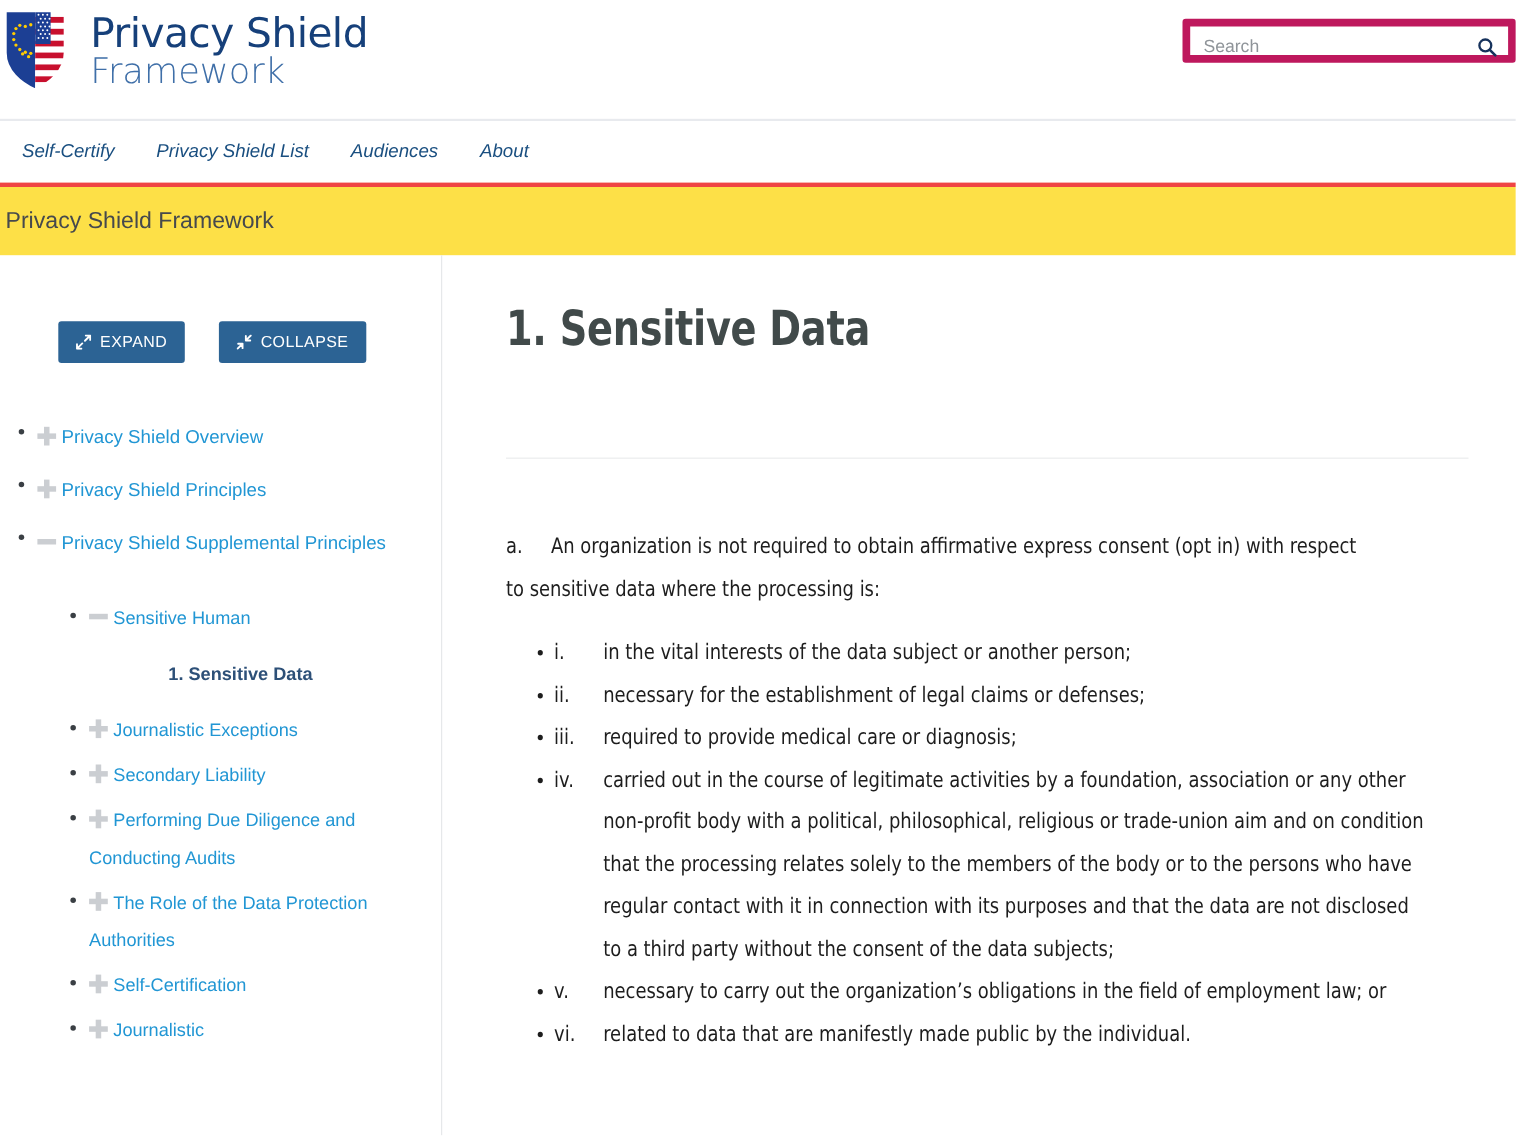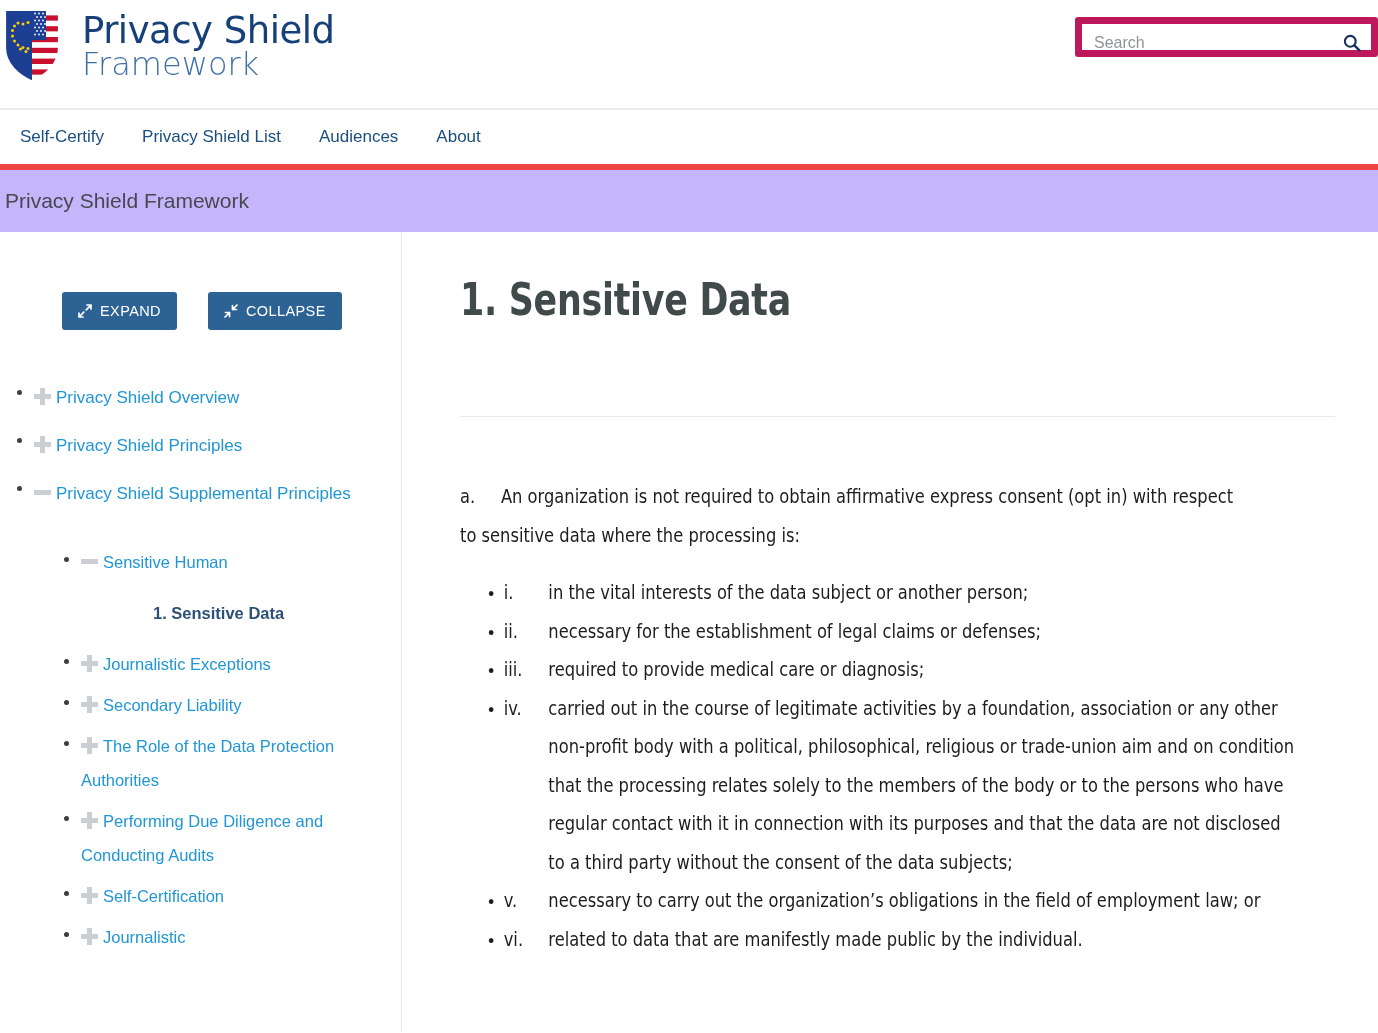--- a/index.html
+++ b/index.html
@@ -73,38 +73,39 @@
     border: none; background: transparent;
     cursor: pointer;
     padding: 0;
     display:flex; align-items:center; justify-content:center;
   }
 
   
   .nav {
     height: 60px;
     background: #ffffff;
-    border-bottom: 6px solid #ef4444;
+    border-bottom: 4px solid #ef4444;
     display: flex;
     align-items: center;
     padding-left: 20px;
+    font-style: italic;
   }
   .nav-item {
     font-size: 17px;
     color: #1a4f80;
     text-decoration: none;
     margin-right: 38px;
     cursor: pointer;
     white-space: nowrap;
   }
 
   
   .crumbbar {
     height: 62px;
-    background: #c4b5fd;
+    background: #fde047;
     display: flex;
     align-items: center;
     padding-left: 5px;
   }
   .crumbbar-title {
     font-size: 21px;
     color: #46494d;
   }
 
   
@@ -112,24 +113,23 @@
     display: flex;
     height: 800px;
   }
   .sidebar {
     width: 432px;
     border-right: 1px solid #e4e6e8;
     padding-top: 60px;
     position: relative;
   }
   .btn-row {
-    padding-left: 30px;
+    padding-left: 53px;
     display: flex;
     gap: 31px;
-    margin-left: 32px;
   }
   .btn {
     background: #2c6394;
     color: #ffffff;
     border: none;
     border-radius: 3px;
     height: 38px;
     padding: 0 16px;
     font-size: 14.5px;
     letter-spacing: 0.4px;
@@ -413,25 +413,25 @@
           <li>
             <span class="bullet"></span>
             <span class="pm plus"></span><a class="tree-link">Journalistic Exceptions</a>
           </li>
           <li>
             <span class="bullet"></span>
             <span class="pm plus"></span><a class="tree-link">Secondary Liability</a>
           </li>
           <li>
             <span class="bullet"></span>
+            <span class="pm plus"></span><a class="tree-link">Performing Due Diligence and Conducting Audits</a>
+          </li>
+          <li>
+            <span class="bullet"></span>
             <span class="pm plus"></span><a class="tree-link">The Role of the Data Protection Authorities</a>
-          </li>
-          <li>
-            <span class="bullet"></span>
-            <span class="pm plus"></span><a class="tree-link">Performing Due Diligence and Conducting Audits</a>
           </li>
           <li>
             <span class="bullet"></span>
             <span class="pm plus"></span><a class="tree-link">Self-Certification</a>
           </li>
           <li>
             <span class="bullet"></span>
             <span class="pm plus"></span><a class="tree-link">Journalistic</a>
           </li>
         </ul>

